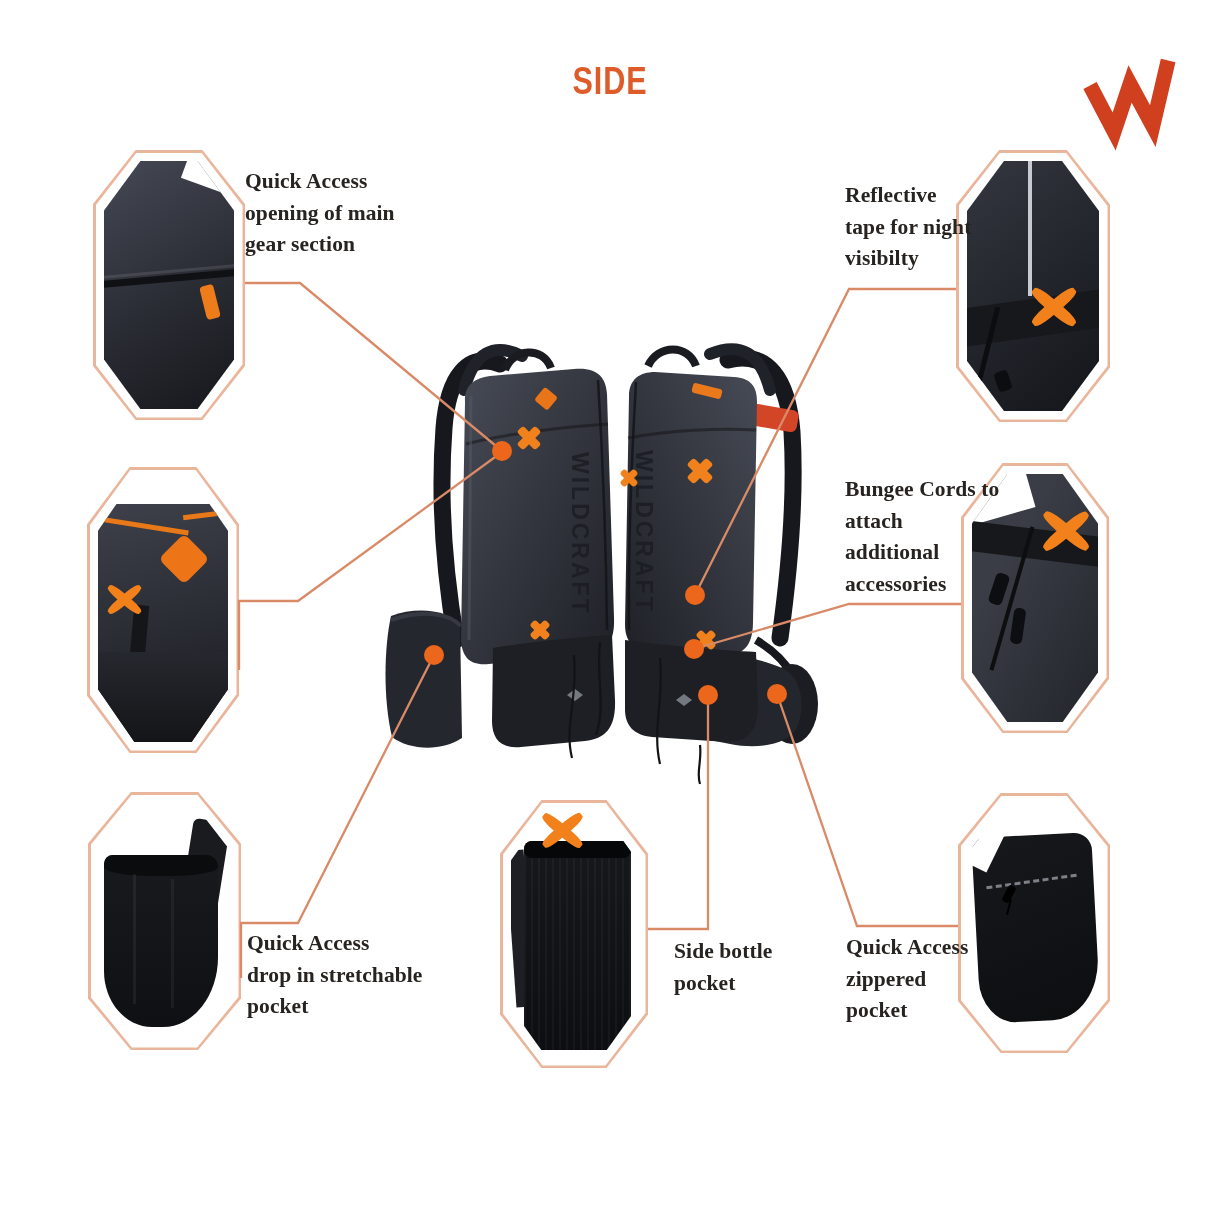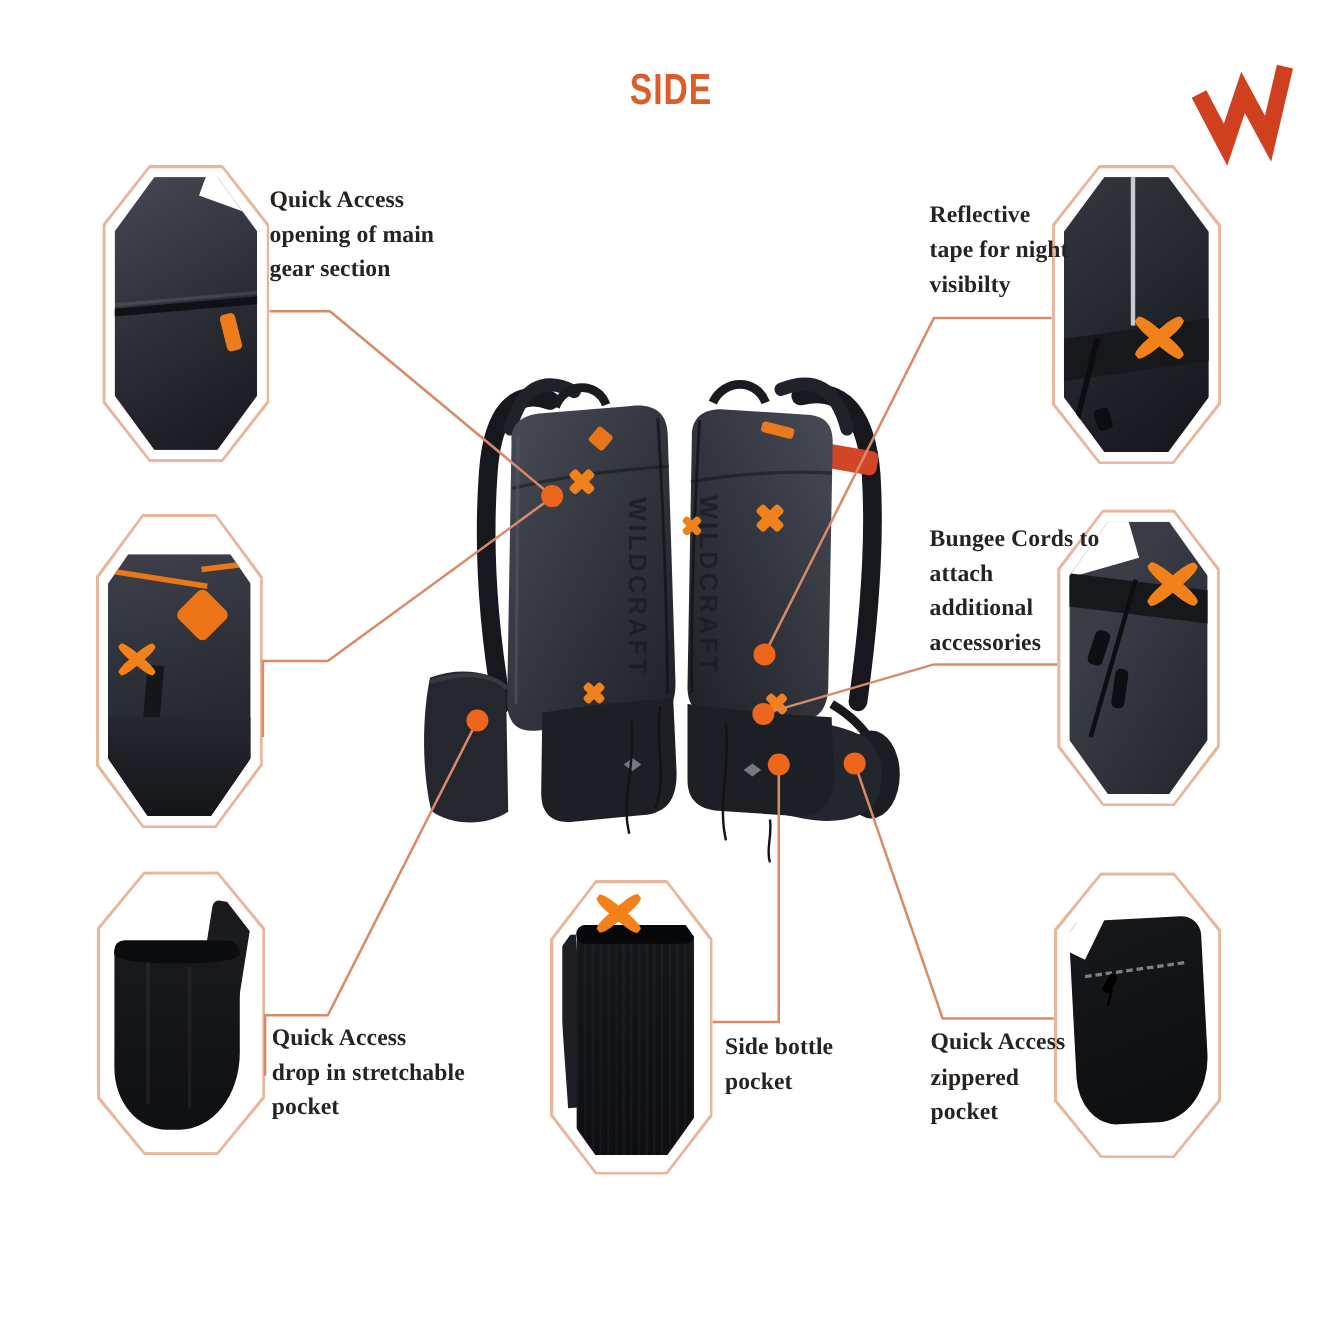--- a/index.html
+++ b/index.html
@@ -232,21 +232,21 @@
   <div class="lbl" style="left:247px;top:928px;width:230px;">Quick Access
 drop in stretchable
 pocket</div>
   <div class="lbl" style="left:845px;top:474px;width:170px;">Bungee Cords to
 attach
 additional
 accessories</div>
   <div class="lbl" style="left:845px;top:180px;width:170px;">Reflective
 tape for night
 visibilty</div>
-  <div class="lbl" style="left:659px;top:936px;width:140px;">Side bottle
+  <div class="lbl" style="left:674px;top:936px;width:140px;">Side bottle
 pocket</div>
   <div class="lbl" style="left:846px;top:932px;width:170px;">Quick Access
 zippered
 pocket</div>
 
   <div class="title">SIDE</div>
 
 </div>
 
 </body></html>

